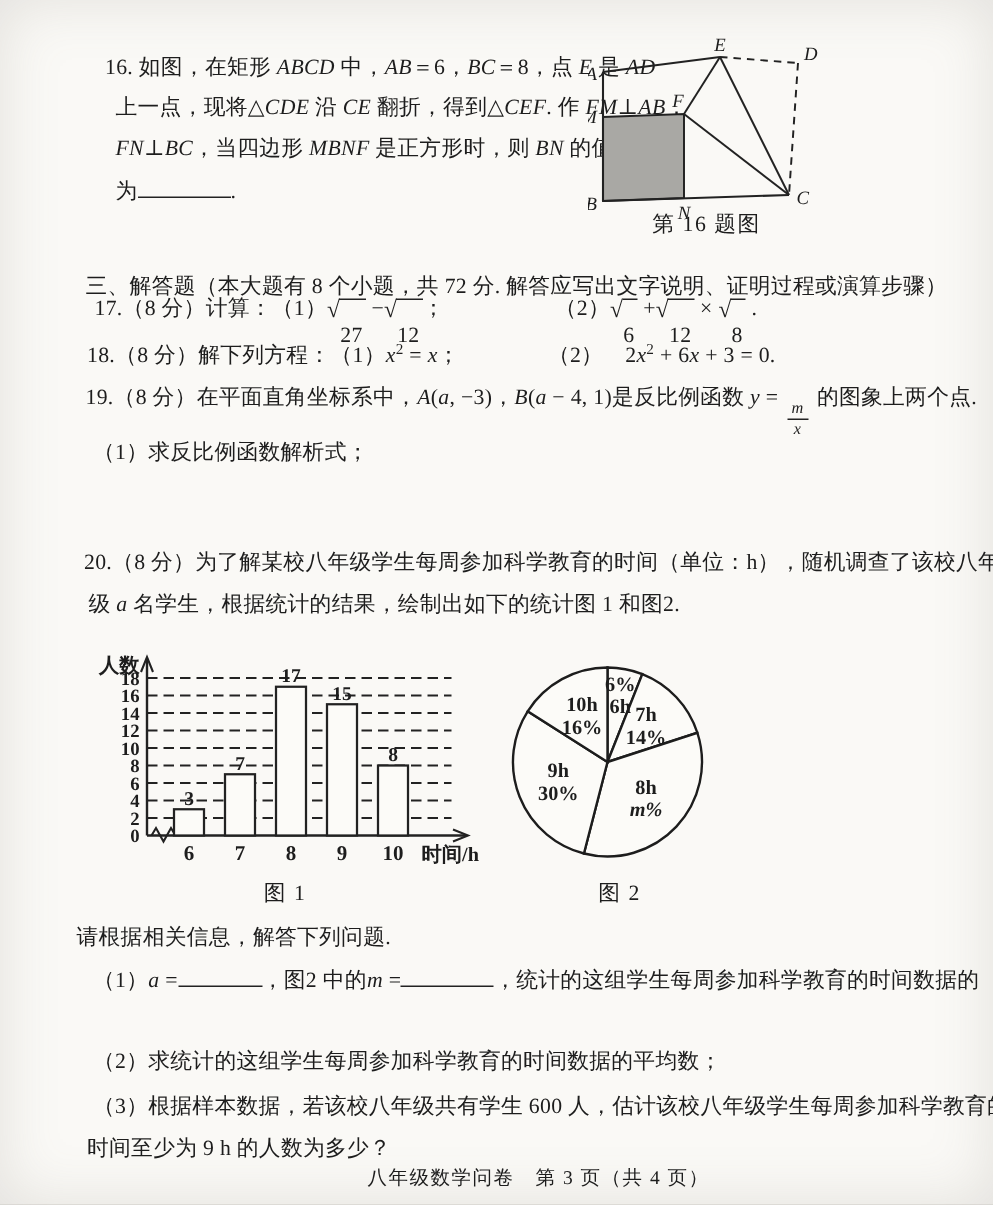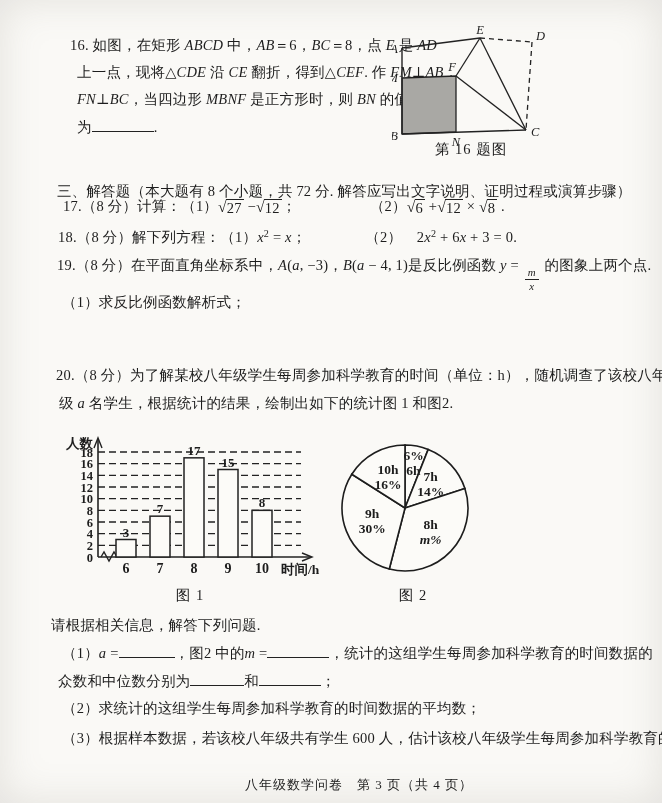--- a/index.html
+++ b/index.html
@@ -8,21 +8,21 @@
     background:#faf9f6;color:#1d1d1d;overflow:hidden;
     font-family:"Liberation Serif","DejaVu Serif",serif;
     box-shadow:inset 0 0 40px rgba(120,115,105,.18);
   }
   .t{position:absolute;font-size:14.5px;line-height:1.35;white-space:nowrap;letter-spacing:.2px;}
   .mi{font-style:italic;font-family:Liberation Serif, serif;}
   .msup{font-size:.7em;vertical-align:.5em;}
   .blank{display:inline-block;border-bottom:1.2px solid #222;height:14px;vertical-align:baseline;}
   .sqrt{display:inline-flex;align-items:flex-start;vertical-align:-1px;}
   .sqrt .rad{line-height:1.05;font-size:1.08em;margin-right:-1px;}
-  .sqrt .rbody{border-top:1.3px solid #222;line-height:1.15;padding:0 2px 0 1px;font-style:italic;font-style:normal;}
+  .sqrt .rbody{border-top:1.3px solid #222;line-height:1.15;padding:16px 2px 0 1px;font-style:italic;font-style:normal;}
   .frac{display:inline-flex;flex-direction:column;align-items:center;font-size:.75em;line-height:1.1;vertical-align:-.55em;margin:0 2px;}
   .frac .num{font-style:italic;border-bottom:1.1px solid #222;padding:0 3px 0;}
   .frac .den{font-style:italic;padding-top:1px;}
   svg text{font-family:"Liberation Serif","DejaVu Serif",serif;fill:#1d1d1d;}
   .figlabel{font-style:italic;font-size:12.5px;}
   .caption{position:absolute;font-size:14.5px;text-align:center;letter-spacing:1px;}
   .footer{position:absolute;left:0;top:776px;width:100%;text-align:center;font-size:13px;letter-spacing:1px;margin-left:28px;}
 </style>
 </head>
 <body>
@@ -141,18 +141,18 @@
       <text x="97.7" y="108.2" text-anchor="middle" font-size="13.5" font-weight="600" font-style="italic">m%</text>
       <text x="39.2" y="82.0" text-anchor="middle" font-size="13.5" font-weight="600">9h</text>
       <text x="39.2" y="97.0" text-anchor="middle" font-size="13.5" font-weight="600">30%</text>
       <text x="55.0" y="38.1" text-anchor="middle" font-size="13.5" font-weight="600">10h</text>
       <text x="55.0" y="53.1" text-anchor="middle" font-size="13.5" font-weight="600">16%</text>
     </svg>
   <div class="caption" style="left:333px;top:586px;width:160px;">图 2</div>
 
   <div class="t" style="left:51px;top:616px;">请根据相关信息，解答下列问题.</div>
   <div class="t" style="left:62px;top:643px;"><span>（1）</span><span class="mi">a</span><span> =</span><span class="blank" style="width: 56px;"></span><span>，图2 中的</span><span class="mi">m</span><span> =</span><span class="blank" style="width: 62px;"></span><span>，统计的这组学生每周参加科学教育的时间数据的</span></div>
-  <div class="t" style="left:58px;top:671px;"><span>众数和中位数分别为</span><span class="blank" style="width: 54px;"></span><span>和</span><span class="blank" style="width: 62px;"></span><span>；</span></div>
   <div class="t" style="left:62px;top:699px;">（2）求统计的这组学生每周参加科学教育的时间数据的平均数；</div>
   <div class="t" style="left:62px;top:729px;">（3）根据样本数据，若该校八年级共有学生 600 人，估计该校八年级学生每周参加科学教育的</div>
+  <div class="t" style="left:58px;top:757px;">时间至少为 9 h 的人数为多少？</div>
 
   <div class="footer">八年级数学问卷　第 3 页（共 4 页）</div>
 </div>
 
 </body></html>

